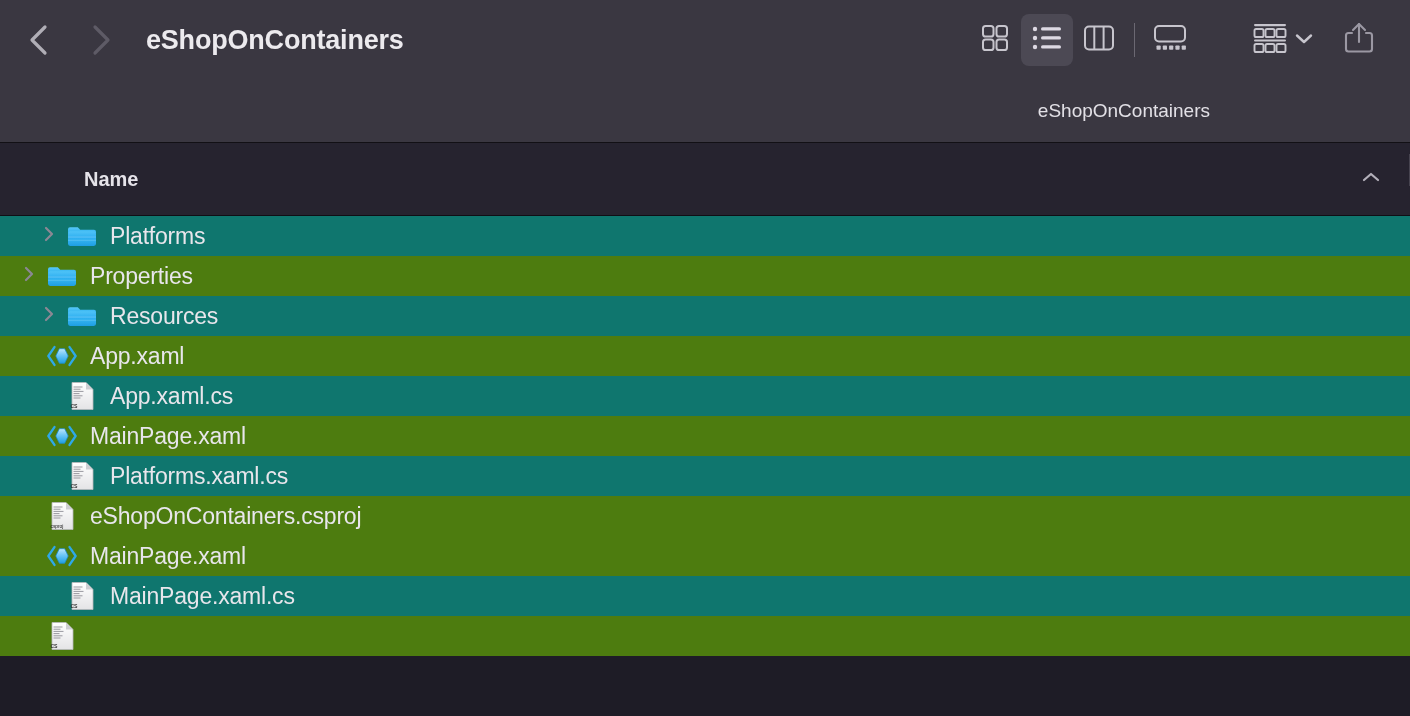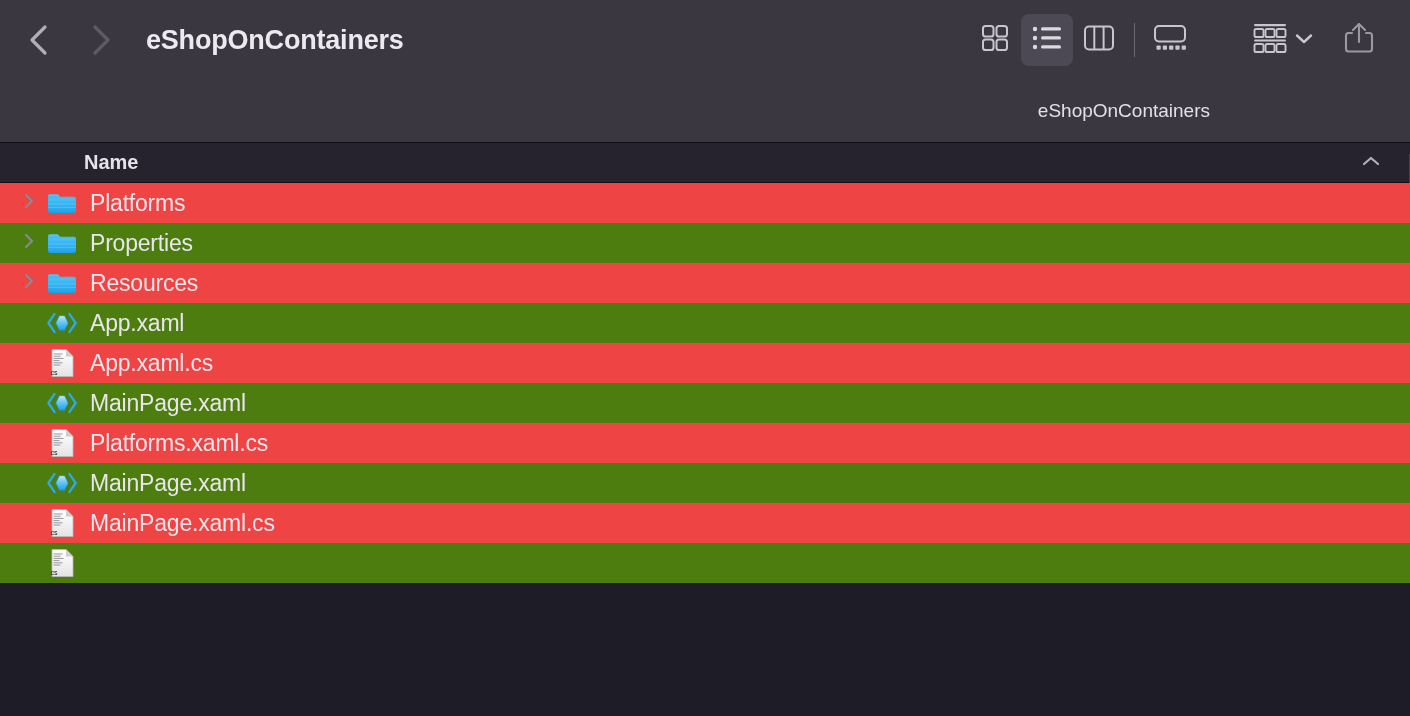--- a/index.html
+++ b/index.html
@@ -107,21 +107,21 @@
     right: 200px;
     top: 50%;
     transform: translateY(-50%);
     font-size: 19px;
     color: #e2e0e6;
     white-space: nowrap;
   }
 
   
   .col-header {
-    height: 40px;
+    height: 73px;
     background: #26232f;
     display: flex;
     align-items: center;
     position: relative;
     border-bottom: 1px solid #100e15;
     box-sizing: border-box;
   }
   .col-header-name {
     margin-left: 84px;
     font-size: 20px;
@@ -149,21 +149,21 @@
   .file-list {
     background: #1e1c26;
   }
   .row {
     height: 40px;
     display: flex;
     align-items: center;
     box-sizing: border-box;
     position: relative;
   }
-  .row.odd  { background: #ef4444; }
+  .row.odd  { background: #0f766e; padding-left: 20px; }
   .row.even { background: #4d7c0f; }
   .row.odd  { border-radius: 0 0 0 0; }
 
   .disclosure {
     width: 26px;
     margin-left: 16px;
     display: flex;
     align-items: center;
     justify-content: center;
     flex: 0 0 auto;
@@ -431,20 +431,36 @@
             <path d="M16 1.5 V8.5 H23 Z" fill="#cfcfd3"></path>
             <rect x="3.5" y="5.5" width="9" height="1" fill="#9a9aa0"></rect>
             <rect x="3.5" y="7.7" width="7" height="1" fill="#9a9aa0"></rect>
             <rect x="3.5" y="9.9" width="10" height="1" fill="#9a9aa0"></rect>
             <rect x="3.5" y="12.100000000000001" width="6" height="1" fill="#9a9aa0"></rect>
             <rect x="3.5" y="14.3" width="9" height="1" fill="#9a9aa0"></rect>
             <rect x="3.5" y="16.5" width="7" height="1" fill="#9a9aa0"></rect>
           </svg><span class="doc-ext">cs</span></span>
       </div>
       <div class="row-label">Platforms.xaml.cs</div>
+    </div>
+    <div class="row even">
+      <div class="disclosure empty"></div>
+      <div class="row-icon">
+        <span class="doc-ico"><svg width="25" height="30" viewBox="0 0 25 30">
+            <path d="M2 1.5 H16 L23 8.5 V28.5 H2 Z" fill="url(#docGrad)" stroke="#b9b9bd" stroke-width="0.8" stroke-linejoin="round"></path>
+            <path d="M16 1.5 V8.5 H23 Z" fill="#cfcfd3"></path>
+            <rect x="3.5" y="5.5" width="9" height="1" fill="#9a9aa0"></rect>
+            <rect x="3.5" y="7.7" width="7" height="1" fill="#9a9aa0"></rect>
+            <rect x="3.5" y="9.9" width="10" height="1" fill="#9a9aa0"></rect>
+            <rect x="3.5" y="12.100000000000001" width="6" height="1" fill="#9a9aa0"></rect>
+            <rect x="3.5" y="14.3" width="9" height="1" fill="#9a9aa0"></rect>
+            <rect x="3.5" y="16.5" width="7" height="1" fill="#9a9aa0"></rect>
+          </svg><span class="doc-ext tiny">csproj</span></span>
+      </div>
+      <div class="row-label">eShopOnContainers.csproj</div>
     </div>
     <div class="row even">
       <div class="disclosure empty"></div>
       <div class="row-icon">
         <svg width="34" height="26" viewBox="0 0 34 26">
           <path d="M9 3.5 L2.5 13 L9 22.5" fill="none" stroke="#2ea8e8" stroke-width="2.5" stroke-linecap="round" stroke-linejoin="round"></path>
           <path d="M25 3.5 L31.5 13 L25 22.5" fill="none" stroke="#2ea8e8" stroke-width="2.5" stroke-linecap="round" stroke-linejoin="round"></path>
           <path d="M14.2 5.2 H19.8 L23.6 13 L19.8 20.8 H14.2 L10.4 13 Z" fill="url(#hexGrad)" stroke="#1d8fd0" stroke-width="0.8"></path>
         </svg>
       </div>

